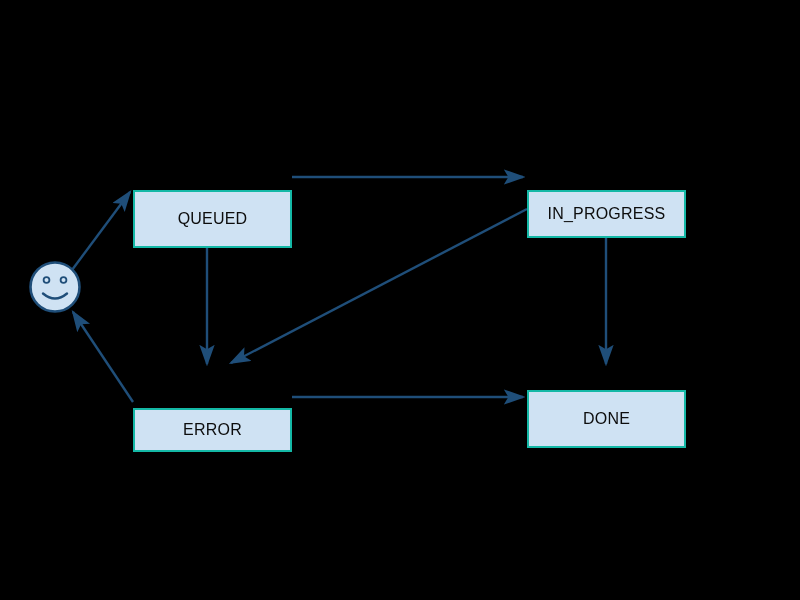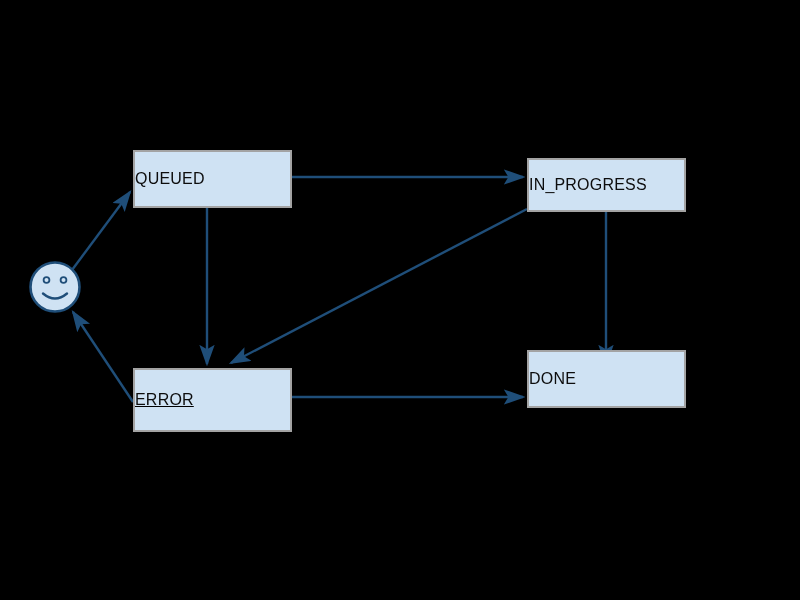--- a/index.html
+++ b/index.html
@@ -24,24 +24,25 @@
     position: absolute;
     left: 0;
     top: 0;
     width: 800px;
     height: 600px;
   }
   .node-box {
     position: absolute;
     box-sizing: border-box;
     background: #cfe2f3;
-    border: 2px solid #a3a3a3;
+    border: 2px solid #14b8a6;
     display: flex;
     align-items: center;
-    justify-content: flex-start;
+    justify-content: center;
+    margin-top: 40px;
   }
   .node-label {
     color: #0d0d0d;
     font-family: "Liberation Sans", sans-serif;
     font-size: 16px;
     font-weight: 400;
     letter-spacing: 0.2px;
     white-space: nowrap;
     line-height: 1;
   }
@@ -90,25 +91,25 @@
       <circle cx="46.5" cy="280" r="2.9" fill="#cfe2f3" stroke="#1f4e79" stroke-width="1.8"></circle>
       <circle cx="63.5" cy="280" r="2.9" fill="#cfe2f3" stroke="#1f4e79" stroke-width="1.8"></circle>
       <path d="M43,293.5 Q55,303.5 67,293.5" fill="none" stroke="#1f4e79" stroke-width="2.4" stroke-linecap="round"></path>
     </g>
   </svg>
 
   <div class="node-box" style="left:133px; top:150px; width:159px; height:58px;">
     <span class="node-label">QUEUED</span>
   </div>
 
-  <div class="node-box" style="left:527px; top:158px; width:159px; height:54px;">
+  <div class="node-box" style="left:527px; top:150px; width:159px; height:48px;">
     <span class="node-label">IN_PROGRESS</span>
   </div>
 
-  <div class="node-box" style="left:133px; top:368px; width:159px; height:64px;text-decoration:underline;">
+  <div class="node-box" style="left:133px; top:368px; width:159px; height:44px;">
     <span class="node-label">ERROR</span>
   </div>
 
   <div class="node-box" style="left:527px; top:350px; width:159px; height:58px;">
     <span class="node-label">DONE</span>
   </div>
 
   <span class="edge-label" style="left:105px; top:228px;"></span>
   <span class="edge-label" style="left:405px; top:176px;"></span>
   <span class="edge-label" style="left:207px; top:288px;"></span>

